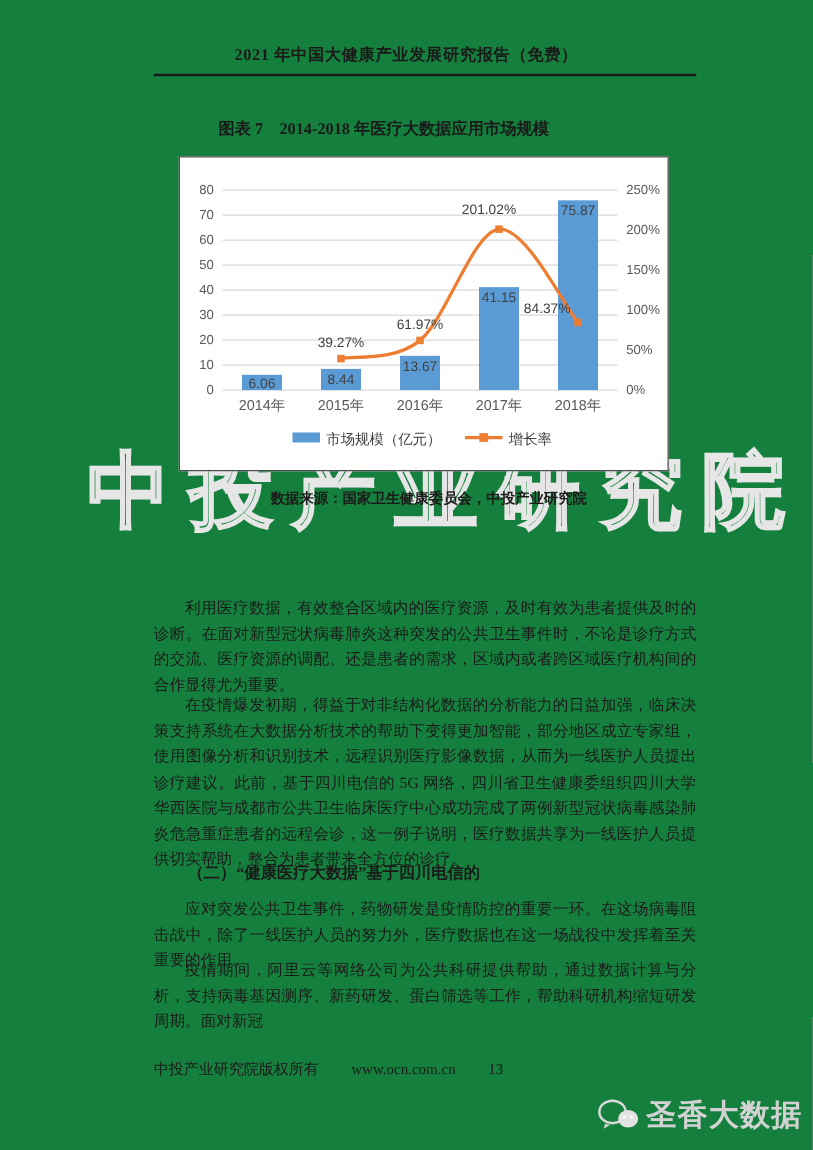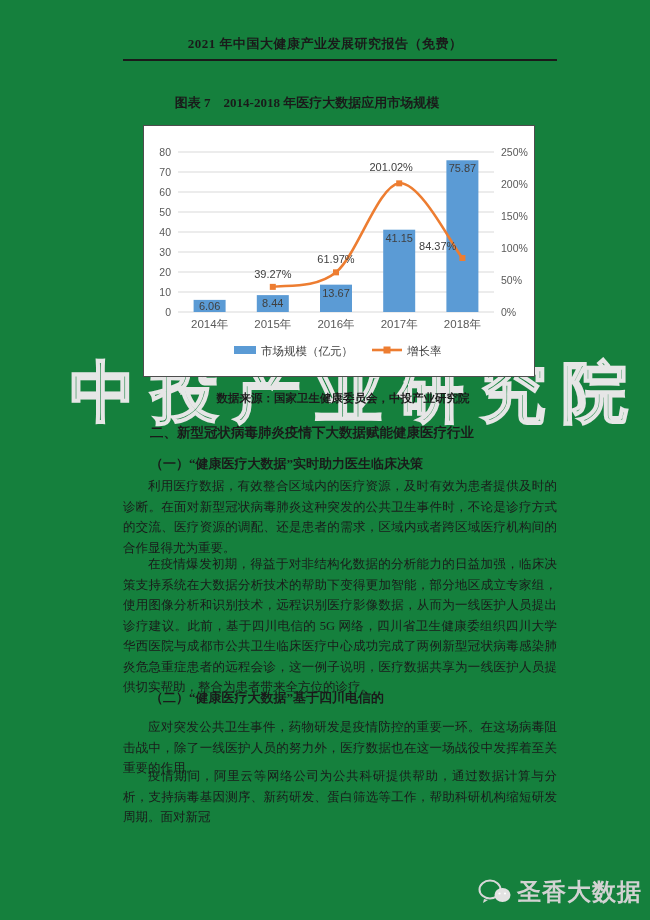--- a/index.html
+++ b/index.html
@@ -99,28 +99,29 @@
         <rect x="90" y="220" width="22" height="8" fill="#5B9BD5"></rect>
         <text x="117" y="229" font-size="11.5" fill="#404040" text-anchor="start">市场规模（亿元）</text>
         <line x1="228" y1="224" x2="258" y2="224" stroke="#ED7D31" stroke-width="2.6"></line>
         <rect x="239.5" y="220.5" width="7" height="7" fill="#ED7D31"></rect>
         <text x="263" y="229" font-size="11.5" fill="#404040" text-anchor="start">增长率</text>
       </svg>
   </div>
 
   <div class="source-note">数据来源：国家卫生健康委员会，中投产业研究院</div>
 
-  <div class="h2">二、新型冠状病毒肺炎疫情下大数据赋能健康医疗行业</div>
-  <div class="sub" style="top:455px">（一）“健康医疗大数据”实时助力医生临床决策</div>
   <div class="para" style="top:476px">利用医疗数据，有效整合区域内的医疗资源，及时有效为患者提供及时的诊断。在面对新型冠状病毒肺炎这种突发的公共卫生事件时，不论是诊疗方式的交流、医疗资源的调配、还是患者的需求，区域内或者跨区域医疗机构间的合作显得尤为重要。</div>
   <div class="para" style="top:554px">在疫情爆发初期，得益于对非结构化数据的分析能力的日益加强，临床决策支持系统在大数据分析技术的帮助下变得更加智能，部分地区成立专家组，使用图像分析和识别技术，远程识别医疗影像数据，从而为一线医护人员提出诊疗建议。此前，基于四川电信的 5G 网络，四川省卫生健康委组织四川大学华西医院与成都市公共卫生临床医疗中心成功完成了两例新型冠状病毒感染肺炎危急重症患者的远程会诊，这一例子说明，医疗数据共享为一线医护人员提供切实帮助，整合为患者带来全方位的诊疗。</div>
   <div class="sub" style="top:689px">（二）“健康医疗大数据”基于四川电信的</div>
   <div class="para" style="top:717px">应对突发公共卫生事件，药物研发是疫情防控的重要一环。在这场病毒阻击战中，除了一线医护人员的努力外，医疗数据也在这一场战役中发挥着至关重要的作用。</div>
   <div class="para" style="top:766px">疫情期间，阿里云等网络公司为公共科研提供帮助，通过数据计算与分析，支持病毒基因测序、新药研发、蛋白筛选等工作，帮助科研机构缩短研发周期。面对新冠</div>
 
+  <div class="footer">
+    <span>中投产业研究院版权所有</span><span>www.ocn.com.cn</span><span>13</span>
+  </div>
 
   <div class="brand">
     <svg width="34" height="26" viewBox="0 0 34 26">
       <ellipse cx="12" cy="10.5" rx="10.5" ry="9" fill="none" stroke="#d8d8d8" stroke-width="2"></ellipse>
       <path d="M6 20 L5 24 L10 21 Z" fill="#d8d8d8"></path>
       <ellipse cx="24.5" cy="16" rx="8" ry="7" fill="#e2e2e2"></ellipse>
       <circle cx="21.5" cy="14.5" r="1.1" fill="#ffffff"></circle>
       <circle cx="27" cy="14.5" r="1.1" fill="#ffffff"></circle>
     </svg>
     <span class="brand-text">圣香大数据</span>

